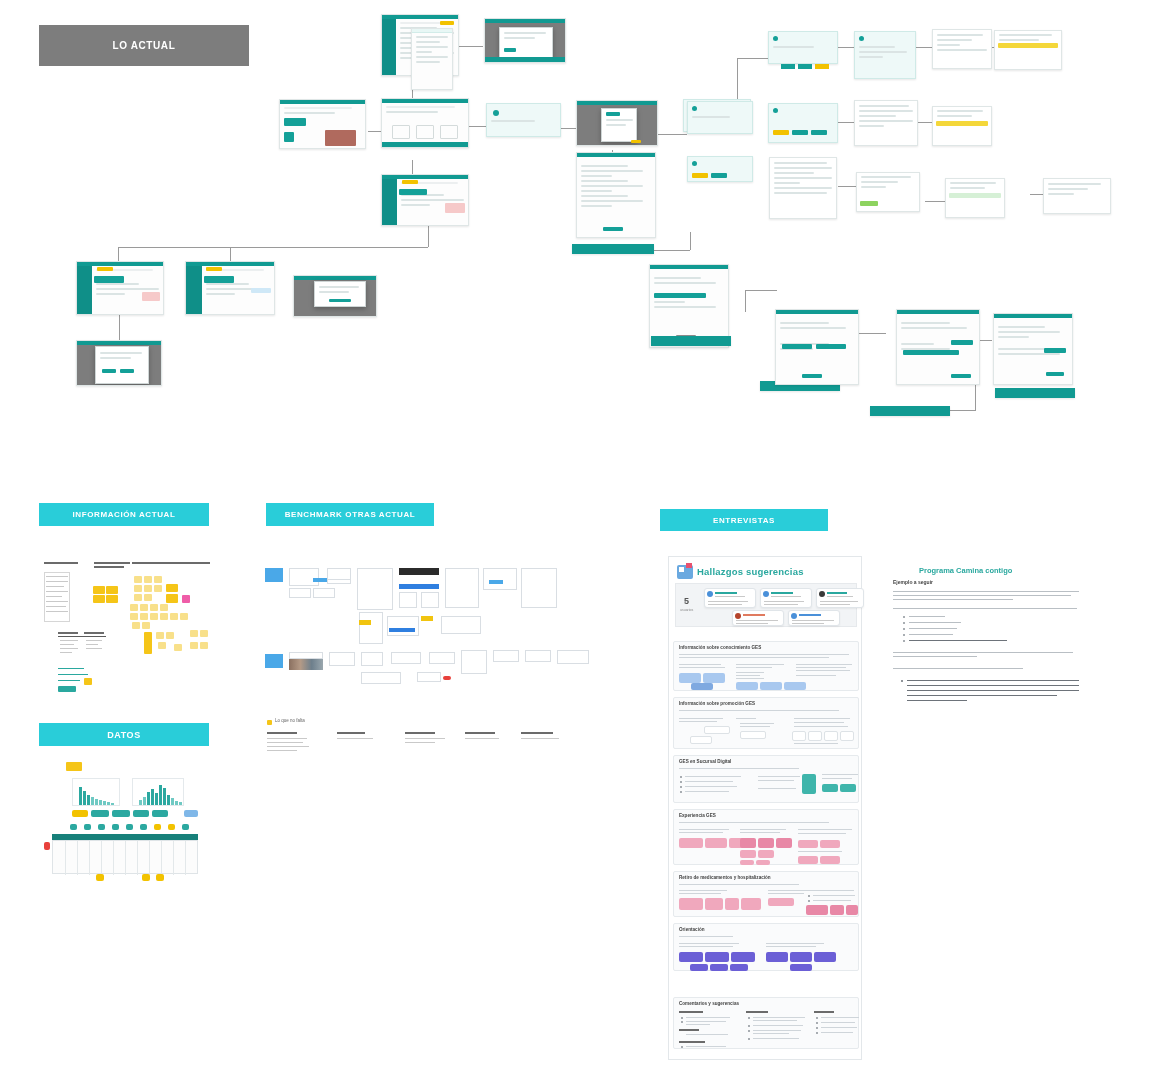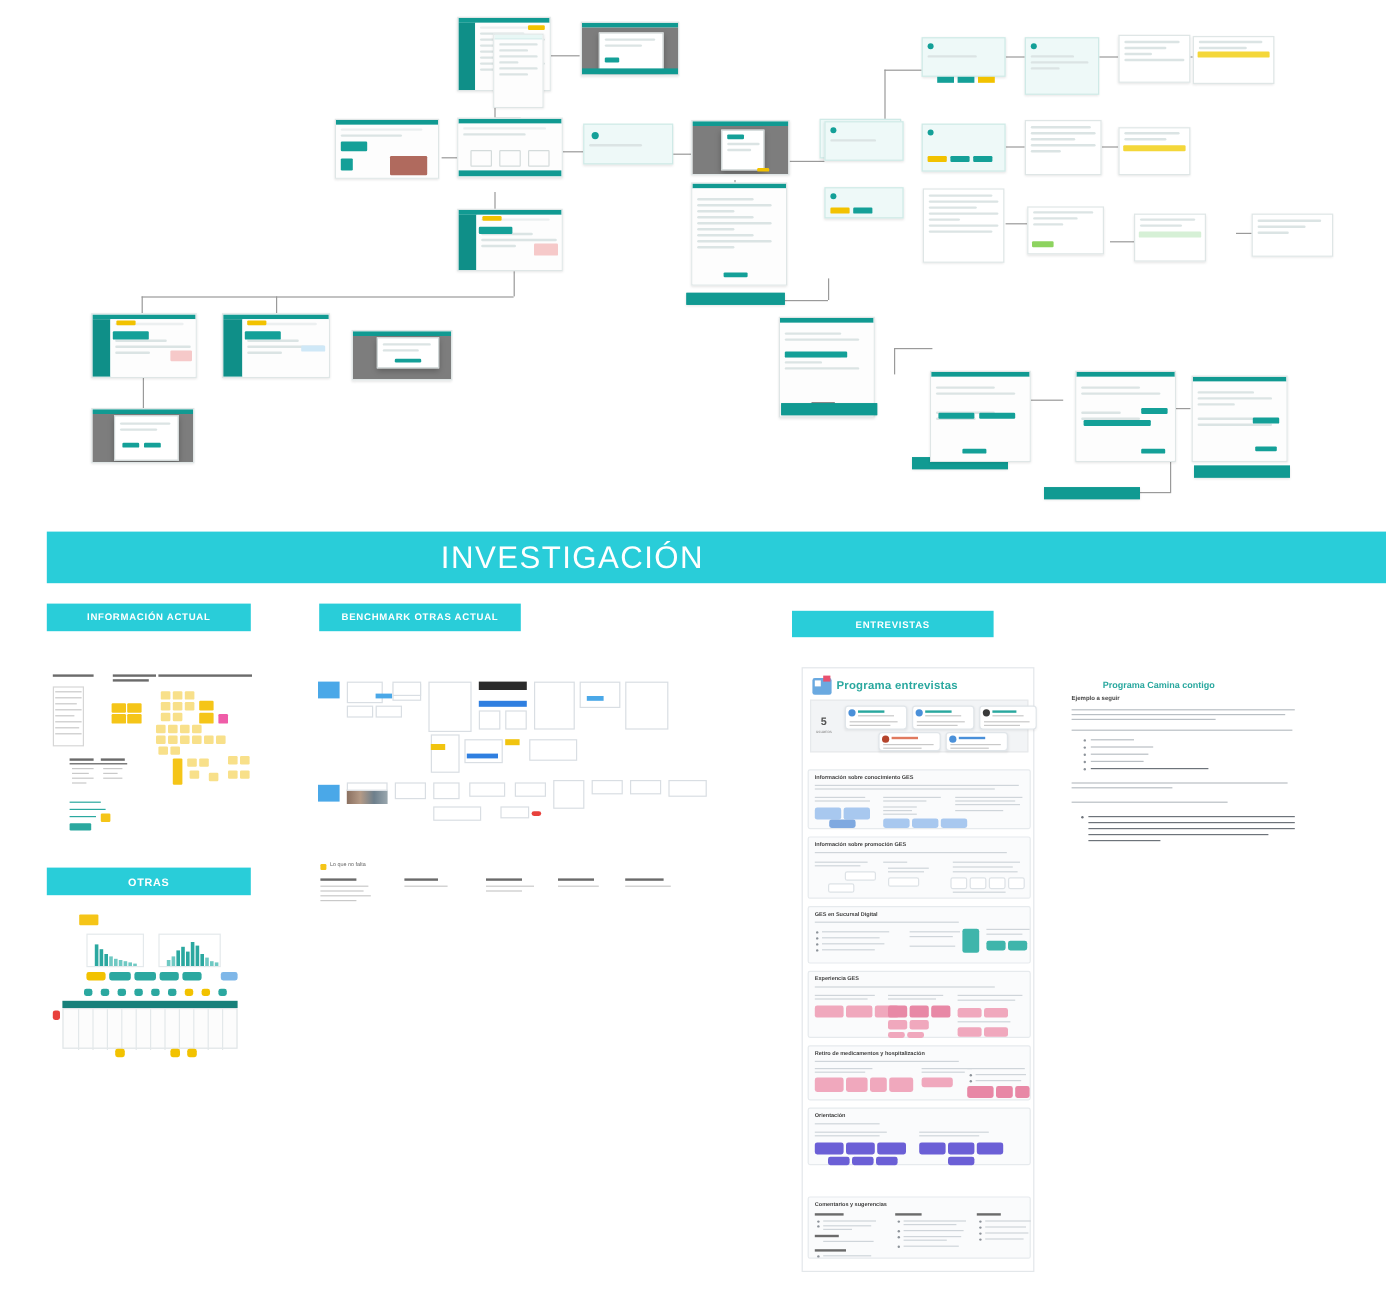--- a/index.html
+++ b/index.html
@@ -141,20 +141,23 @@
   .ptext.b { background:#6d737a; }
   .bullet { position:absolute; width:2px; height:2px; background:#8d939a; border-radius:50%; }
 
   .hidden-text { position:absolute; font-size:0; color:transparent; }
 </style>
 </head>
 <body>
 
 <div id="board">
 
+  <div class="label-chip grey-chip" style="left:39px; top:25px; width:210px; height:41px; font-size:10px;">
+    <span>LO ACTUAL</span>
+  </div>
 
   <div id="flow">
 
     <div class="connector h" style="left:455px; top:46px; width:28px;"></div>
     <div class="connector v" style="left:412px; top:76px; height:22px;"></div>
     <div class="connector h" style="left:412px; top:98px; width:22px;"></div>
     <div class="connector h" style="left:368px; top:131px; width:20px;"></div>
     <div class="connector h" style="left:466px; top:126px; width:24px;"></div>
     <div class="connector h" style="left:560px; top:128px; width:22px;"></div>
     <div class="connector h" style="left:655px; top:134px; width:32px;"></div>
@@ -480,38 +483,35 @@
       <div class="dim"></div>
       <div class="modal" style="left:18px; top:5px; width:54px; height:38px;">
         <div class="row w80" style="margin-top:5px;"></div>
           <div class="row w60"></div>
         <div class="blk tealblk" style="left:6px; bottom:10px; width:14px; height:4px;"></div>
         <div class="blk tealblk" style="left:24px; bottom:10px; width:14px; height:4px;"></div>
       </div>
     </div>
   </div>
 
-  <div class="banner" style="left:39px; top:443px; width:1116px; height:43px;">
-    <span>INVESTIGACIÓN</span>
-  </div>
 
   <div class="label-chip cyan-chip" style="left:39px; top:503px; width:170px; height:23px; font-size:8px;">
     <span>INFORMACIÓN ACTUAL</span>
   </div>
 
   <div class="label-chip cyan-chip" style="left:266px; top:503px; width:168px; height:23px; font-size:8px;">
     <span>BENCHMARK OTRAS ACTUAL</span>
   </div>
 
   <div class="label-chip cyan-chip" style="left:660px; top:509px; width:168px; height:22px; font-size:8px;">
     <span>ENTREVISTAS</span>
   </div>
 
   <div class="label-chip cyan-chip" style="left:39px; top:723px; width:170px; height:23px; font-size:9px;">
-    <span>OTRAS</span>
+    <span>DATOS</span>
   </div>
 
   <div class="panel" style="left:40px; top:560px; width:175px; height:130px;">
 
     <div class="minihead" style="left:4px; top:2px; width:34px;"></div>
     <div class="minihead" style="left:54px; top:2px; width:36px;"></div>
     <div class="minihead" style="left:54px; top:6px; width:30px;"></div>
     <div class="minihead" style="left:92px; top:2px; width:78px;"></div>
 
     <div style="position:absolute; left:4px; top:12px; width:26px; height:50px; border:1px solid #d6d6d6; background:#fff;"></div>
@@ -703,21 +703,21 @@
     <div class="pill yellow" style="left:98px; top:112px; width:8px; height:7px;"></div>
     <div class="pill yellow" style="left:112px; top:112px; width:8px; height:7px;"></div>
   </div>
 
   <div id="doc" style="left:668px; top:556px; width:194px; height:504px;">
 
     <div class="doc-icon" style="left:8px; top:8px; width:16px; height:14px; background:#6aa9e0; border-radius:2px;">
       <div style="position:absolute; left:2px; top:2px; width:5px; height:5px; background:#fff;"></div>
       <div style="position:absolute; right:1px; top:-2px; width:6px; height:5px; background:#e8516f;"></div>
     </div>
-    <div class="doc-title" style="left:28px; top:9px; font-size:9.5px;">Programa entrevistas</div>
+    <div class="doc-title" style="left:28px; top:9px; font-size:9.5px;">Hallazgos sugerencias</div>
 
     <div style="position:absolute; left:6px; top:26px; width:182px; height:44px; background:#f2f4f6; border:1px solid #e6e9ec;">
       <div style="position:absolute; left:8px; top:12px; font-size:9px; color:#555; font-weight:bold;">5</div>
       <div style="position:absolute; left:4px; top:24px; font-size:3.5px; color:#888;">usuarios</div>
 
       <div class="pcard" style="left:28px; top:4px; width:52px; height:20px;">
         <div class="avatar" style="left:2px; top:2px; width:6px; height:6px; background:#4a90d9;"></div>
         <div class="minihead" style="left:10px; top:3px; width:22px; background:#2aa89f;"></div>
         <div class="minitext" style="left:10px; top:7px; width:30px;"></div>
         <div class="minitext" style="left:3px; top:12px; width:40px;"></div>

